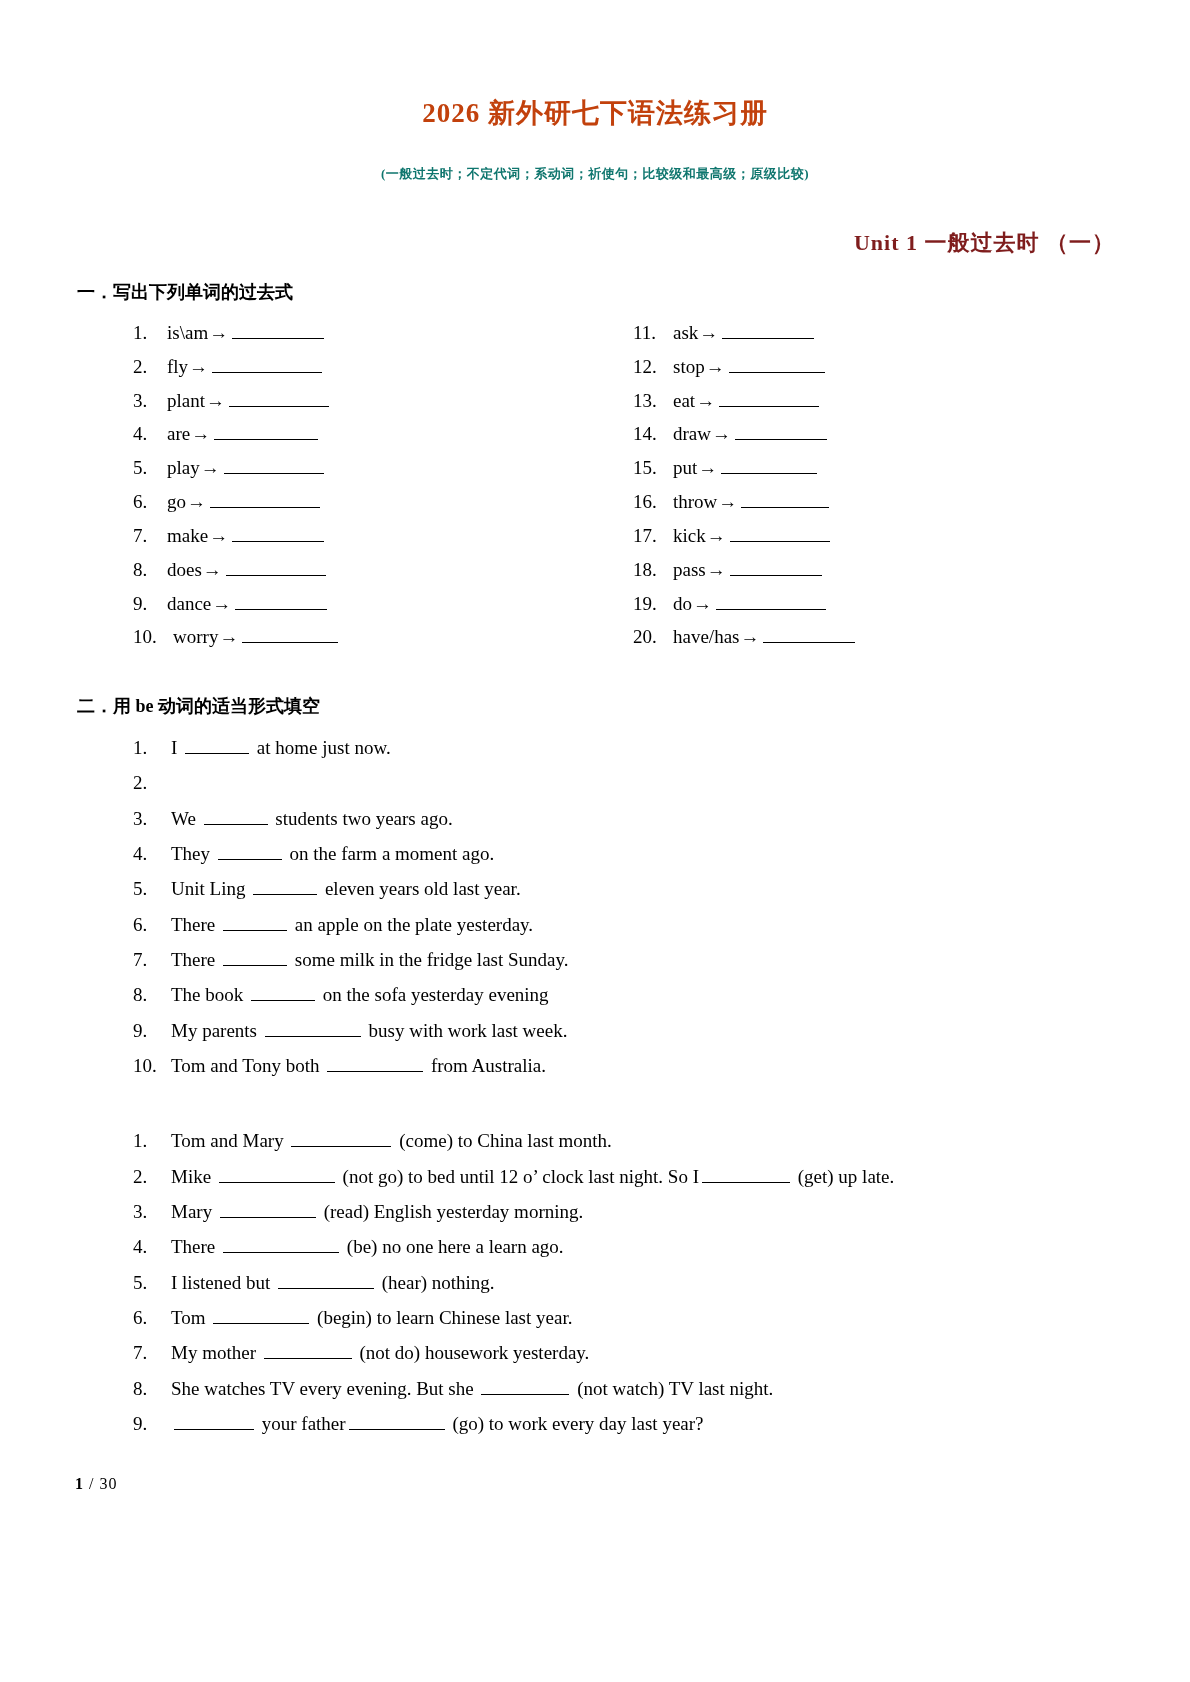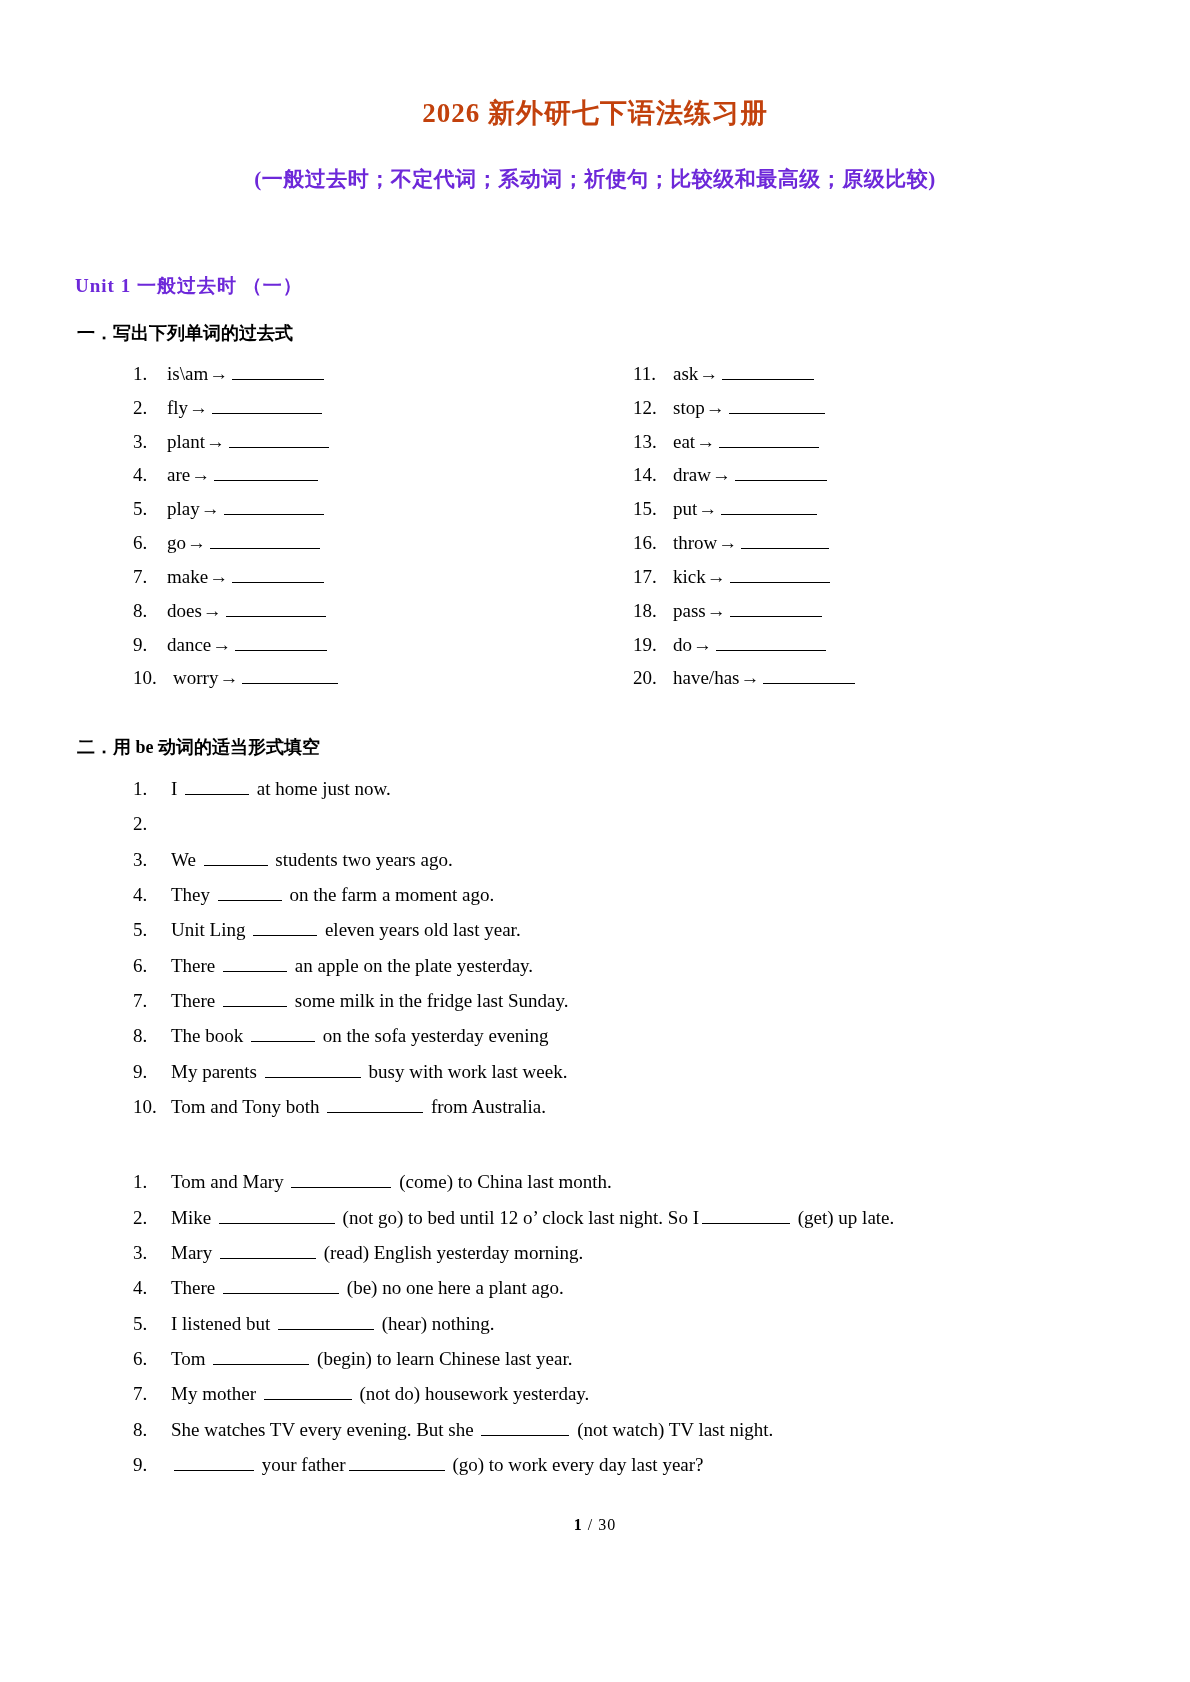--- a/index.html
+++ b/index.html
@@ -24,31 +24,31 @@
   .doc-title {
     text-align: center;
     font-size: 27px;
     font-weight: bold;
     color: #c2410c;
     letter-spacing: 1px;
     margin: 0 0 34px 0;
   }
   .doc-subtitle {
     text-align: center;
-    font-size: 21px;
+    font-size: 13px;
     font-weight: bold;
-    color: #6d28d9;
-    margin: 0 0 80px 0;
+    color: #0f766e;
+    margin: 0 0 45px 0;
     letter-spacing: 0.5px;
   }
   .unit-title {
-    text-align: left;
-    font-size: 19px;
+    text-align: right;
+    font-size: 22px;
     font-weight: bold;
-    color: #6d28d9;
+    color: #7f1d1d;
     margin: 0 0 22px 0;
     letter-spacing: 1px;
   }
   .section-head {
     font-size: 18px;
     font-weight: bold;
     color: #000;
     margin: 0 0 12px 0;
     padding-left: 2px;
   }
@@ -93,21 +93,20 @@
     font-size: 19px;
     line-height: 1.86;
     white-space: normal;
   }
   .list .item .num {
     min-width: 38px;
     flex: 0 0 38px;
   }
   .sec-gap-lg { height: 40px; }
   .footer {
-    text-align: center;
     font-size: 16px;
     margin-top: 34px;
     letter-spacing: 1px;
   }
   .footer .pg { font-weight: bold; }
   .arrow { padding: 0 1px; }
 </style>
 </head>
 <body>
 
@@ -300,21 +299,21 @@
       <div class="item">
         <span class="num">2.</span>
         <span><span>Mike </span><span class="blank" style="width: 116px;"></span><span> (not go) to bed until 12 o’ clock last night. So I</span><span class="blank" style="width: 88px;"></span><span> (get) up late.</span></span>
       </div>
       <div class="item">
         <span class="num">3.</span>
         <span><span>Mary </span><span class="blank" style="width: 96px;"></span><span> (read) English yesterday morning.</span></span>
       </div>
       <div class="item">
         <span class="num">4.</span>
-        <span><span>There </span><span class="blank" style="width: 116px;"></span><span> (be) no one here a plant ago.</span></span>
+        <span><span>There </span><span class="blank" style="width: 116px;"></span><span> (be) no one here a learn ago.</span></span>
       </div>
       <div class="item">
         <span class="num">5.</span>
         <span><span>I listened but </span><span class="blank" style="width: 96px;"></span><span> (hear) nothing.</span></span>
       </div>
       <div class="item">
         <span class="num">6.</span>
         <span><span>Tom </span><span class="blank" style="width: 96px;"></span><span> (begin) to learn Chinese last year.</span></span>
       </div>
       <div class="item">

